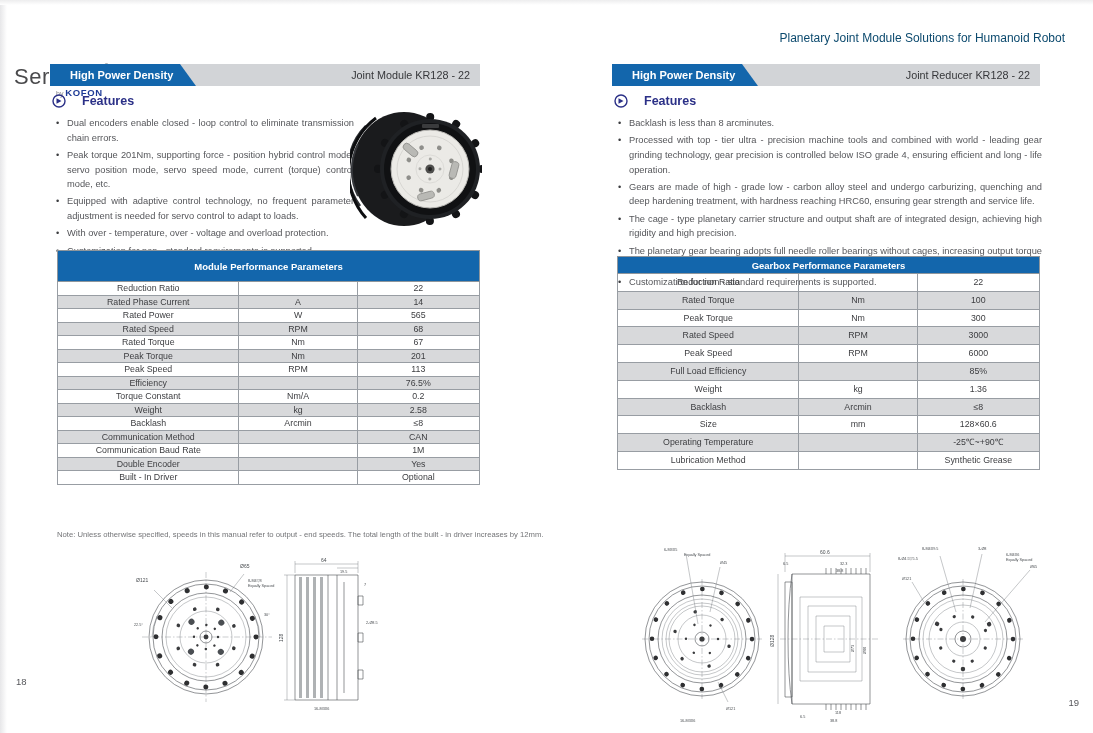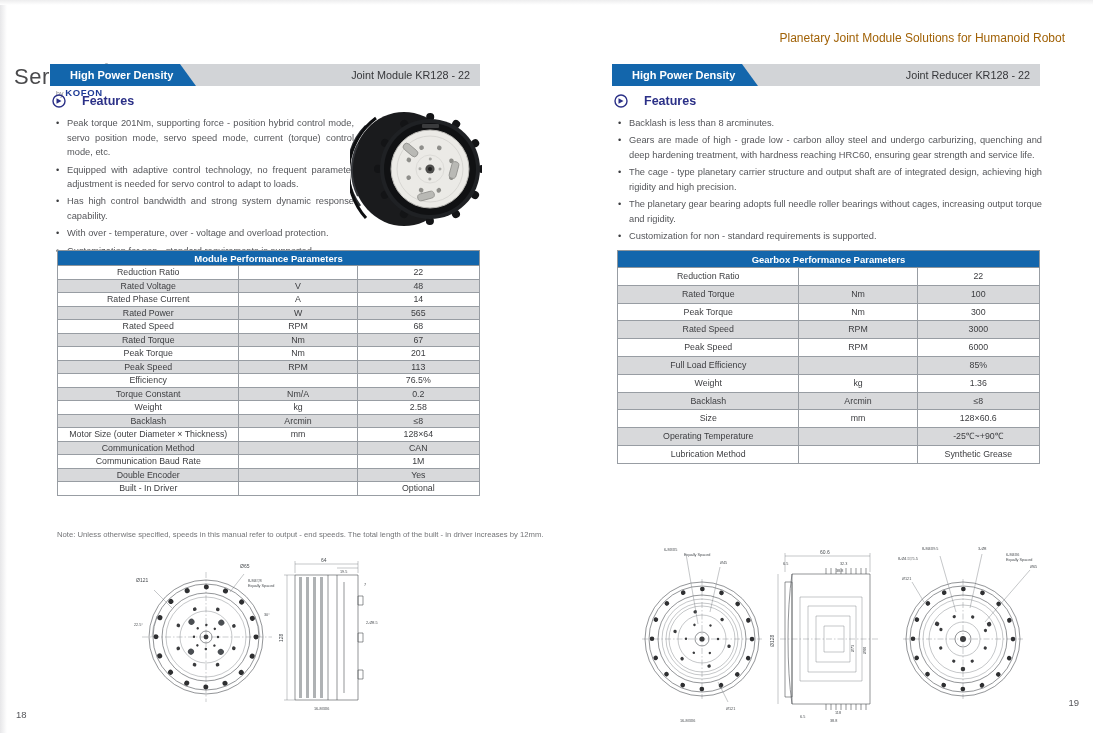--- a/index.html
+++ b/index.html
@@ -9,21 +9,21 @@
     background:linear-gradient(to right,#e7e7e9,#ffffff); }
   .edge-top { position:absolute; left:0; top:0; right:0; height:5px;
     background:linear-gradient(to bottom,#ededee,#ffffff); }
 
   
   .logo { position:absolute; left:14px; top:22px; }
   .logo-main { font-size:22px; color:#4a4a4c; letter-spacing:.5px;margin-top:42px; }
   .logo-main .reg { font-size:8px; vertical-align:top; position:relative; top:-2px; color:#6a6a6c; }
   .logo-sub { margin-left:42px; margin-top:-3px; font-size:7px; color:#8a8a8c; }
   .logo-sub .kofon { font-size:9.5px; font-weight:bold; color:#1d3a96; letter-spacing:.6px; }
-  .tagline { position:absolute; right:28px; top:31px; font-size:12px; color:#a16207; }
+  .tagline { position:absolute; right:28px; top:31px; font-size:12px; color:#0c4a6e; }
 
   
   .series-bar { position:absolute; height:22px; background:#d2d4d7; }
   .series-bar .chip { position:absolute; left:0; top:0; bottom:0; width:146px;
     background:#1366ac; color:#fff; font-size:11px; font-weight:bold; line-height:22px;
     padding-left:20px; clip-path:polygon(0 0, calc(100% - 16px) 0, 100% 100%, 0 100%); }
   .series-bar .model { position:absolute; right:10px; top:0; line-height:22px;
     font-size:10.8px; color:#36373a;margin-left:34px; }
 
   
@@ -34,21 +34,21 @@
   ul.features li { position:relative; padding-left:11px; margin-bottom:2.5px; }
   ul.features li::before { content:"•"; position:absolute; left:0; top:0; color:#3c3d40; }
 
   
   table.ptable { position:absolute; width:423px; border-collapse:collapse;
     font-size:8.8px; color:#3c3d40; table-layout:fixed; }
   table.ptable th { background:#1366ac; color:#fff; font-size:9.5px; font-weight:bold;
     border:1px solid #8f969c; }
   table.ptable td { border:1px solid #989da3; text-align:center; padding:0; overflow:hidden; white-space:nowrap; }
   table.ptable tbody tr:nth-child(even) td { background:#d8d9db; }
-  .ltable th { height:15px; }
+  .ltable th { height:31px; }
   .ltable td { height:13.2px; line-height:12.5px; }
   .rtable { font-size:9.3px; }
   .rtable th { height:17px; }
   .rtable td { height:17.4px; line-height:16.8px; }
   .col-param { width:43%; } .col-unit { width:28%; } .col-val { width:29%; }
 
   .note { position:absolute; font-size:7.7px; color:#737477; }
   .pageno { position:absolute; font-size:9.5px; color:#55565a; }
 
   
@@ -80,23 +80,23 @@
     </div>
 
     <div class="feat-head" style="left:52px; top:94px;">
       <svg width="14" height="14" viewBox="0 0 14 14">
         <circle cx="7" cy="7" r="6" fill="none" stroke="#2b3087" stroke-width="1.4"></circle>
         <path d="M4.5 4.2 L9.5 7 L4.5 9.8 Z" fill="#2b3087"></path>
       </svg>
       <span class="ftitle">Features</span>
     </div>
     <ul class="features" style="left:56px; top:116px; width:298px;">
+        <li>Dual encoders enable closed - loop control to eliminate transmission chain errors.</li>
         <li>Peak torque 201Nm, supporting force - position hybrid control mode, servo position mode, servo speed mode, current (torque) control mode, etc.</li>
         <li>Equipped with adaptive control technology, no frequent parameter adjustment is needed for servo control to adapt to loads.</li>
-        <li>Has high control bandwidth and strong system dynamic response capability.</li>
         <li>With over - temperature, over - voltage and overload protection.</li>
         <li>Customization for non - standard requirements is supported.</li>
       </ul>
 
     <svg class="photo" style="position:absolute; left:350px; top:106px;" width="132" height="128" viewBox="0 0 132 128">
       <ellipse cx="54" cy="63" rx="52" ry="57" fill="#1a1b1d"></ellipse>
       <path d="M16 20 A 62 62 0 0 0 10 100" stroke="#2e3034" stroke-width="2.5" fill="none"></path>
       <path d="M26 12 A 68 68 0 0 0 16 112" stroke="#0d0e10" stroke-width="3" fill="none"></path>
       <path d="M8 38 A 58 58 0 0 0 8 90" stroke="#35373b" stroke-width="2" fill="none"></path>
       <circle cx="80" cy="63" r="52" fill="none" stroke="#131416" stroke-width="8" stroke-linecap="round" stroke-dasharray="0.1 27.1"></circle>
@@ -126,25 +126,20 @@
             <th colspan="3">Module Performance Parameters</th>
           </tr>
         </thead>
       <tbody>
           <tr>
             <td>Reduction Ratio</td>
             <td></td>
             <td>22</td>
           </tr>
           <tr>
-            <td>Rated Voltage</td>
-            <td>V</td>
-            <td>48</td>
-          </tr>
-          <tr>
             <td>Rated Phase Current</td>
             <td>A</td>
             <td>14</td>
           </tr>
           <tr>
             <td>Rated Power</td>
             <td>W</td>
             <td>565</td>
           </tr>
           <tr>
@@ -179,25 +174,20 @@
           </tr>
           <tr>
             <td>Weight</td>
             <td>kg</td>
             <td>2.58</td>
           </tr>
           <tr>
             <td>Backlash</td>
             <td>Arcmin</td>
             <td>≤8</td>
-          </tr>
-          <tr>
-            <td>Motor Size (outer Diameter × Thickness)</td>
-            <td>mm</td>
-            <td>128×64</td>
           </tr>
           <tr>
             <td>Communication Method</td>
             <td></td>
             <td>CAN</td>
           </tr>
           <tr>
             <td>Communication Baud Rate</td>
             <td></td>
             <td>1M</td>
@@ -264,45 +254,46 @@
         <text class="tiny" x="232" y="34">7</text>
         <line class="thinner" x1="155" y1="23" x2="155" y2="148"></line>
         <line class="thinner" x1="152" y1="23" x2="163" y2="23"></line>
         <line class="thinner" x1="152" y1="148" x2="163" y2="148"></line>
         <text class="dim" transform="rotate(-90 151 90)" x="151" y="90">128</text>
         <text class="tiny" x="234" y="72">2-Ø8.5</text>
         <text class="tiny" x="182" y="158">16-M3X6</text>
       </g>
     </svg>
 
-    <div class="pageno" style="left:16px; top:676px;margin-top:33px;">18</div>
+    <div class="pageno" style="left:16px; top:676px;">18</div>
   </section>
 
   <section>
     <div class="series-bar" style="left:612px; top:64px; width:428px;">
       <div class="chip">High Power Density Series</div>
       <div class="model">Joint Reducer KR128 - 22</div>
     </div>
 
     <div class="feat-head" style="left:614px; top:94px;">
       <svg width="14" height="14" viewBox="0 0 14 14">
         <circle cx="7" cy="7" r="6" fill="none" stroke="#2b3087" stroke-width="1.4"></circle>
         <path d="M4.5 4.2 L9.5 7 L4.5 9.8 Z" fill="#2b3087"></path>
       </svg>
       <span class="ftitle">Features</span>
     </div>
     <ul class="features" style="left:618px; top:116px; width:424px;">
         <li>Backlash is less than 8 arcminutes.</li>
+        <li>Processed with top - tier ultra - precision machine tools and combined with world - leading gear grinding technology, gear precision is controlled below ISO grade 4, ensuring efficient and long - life operation.</li>
         <li>Gears are made of high - grade low - carbon alloy steel and undergo carburizing, quenching and deep hardening treatment, with hardness reaching HRC60, ensuring gear strength and service life.</li>
         <li>The cage - type planetary carrier structure and output shaft are of integrated design, achieving high rigidity and high precision.</li>
         <li>The planetary gear bearing adopts full needle roller bearings without cages, increasing output torque and rigidity.</li>
         <li>Customization for non - standard requirements is supported.</li>
       </ul>
 
-    <table class="ptable rtable" style="left:617px; top:250px;">
+    <table class="ptable rtable" style="left:617px; top:256px;">
       <colgroup>
           <col class="col-param">
           <col class="col-unit">
           <col class="col-val">
         </colgroup>
       <thead>
           <tr>
             <th colspan="3">Gearbox Performance Parameters</th>
           </tr>
         </thead>

